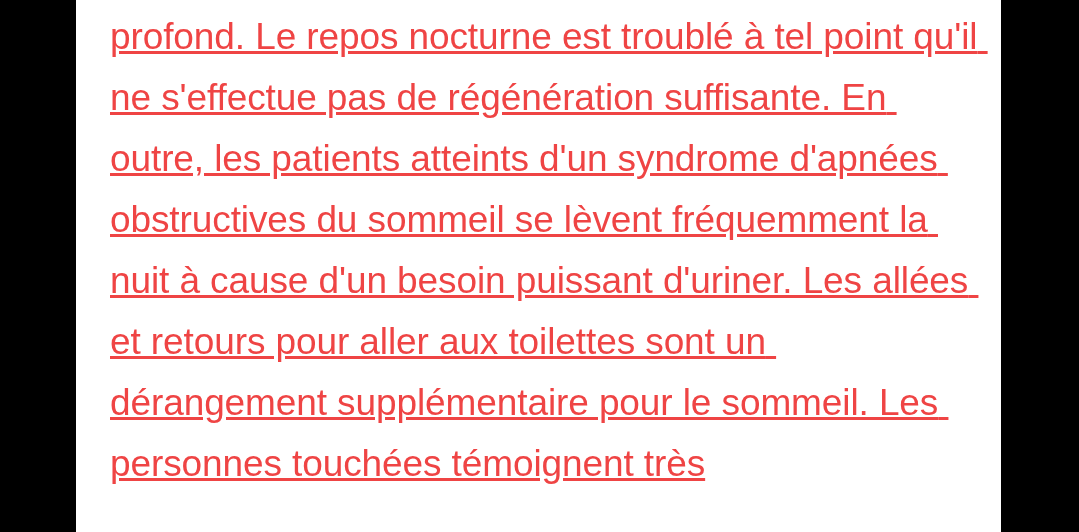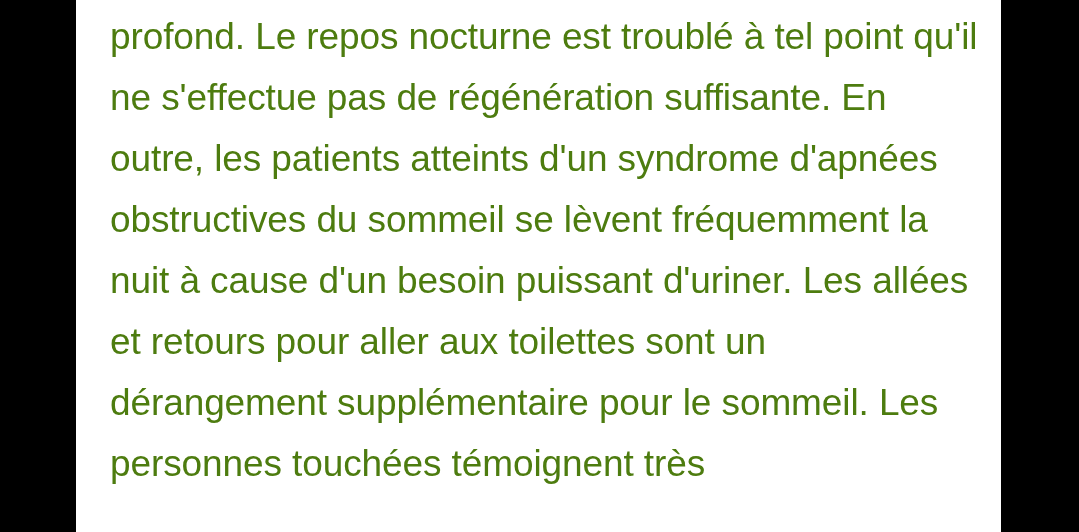--- a/index.html
+++ b/index.html
@@ -26,27 +26,28 @@
     width: 925px;
     height: 532px;
     background: #ffffff;
     overflow: hidden;
   }
   .text-body {
     position: absolute;
     left: 34px;
     top: 6px;
     width: 880px;
-    color: #4d7c0f;
+    color: #ef4444;
     font-family: "Liberation Sans", sans-serif;
     font-size: 37px;
     line-height: 61px;
     letter-spacing: -0.1px;
     white-space: pre-wrap;
     word-break: normal;
+    text-decoration: underline;
   }
   .letterbox-left {
     position: absolute;
     left: 0;
     top: 0;
     width: 76px;
     height: 532px;
     background: #000000;
   }
   .letterbox-right {

